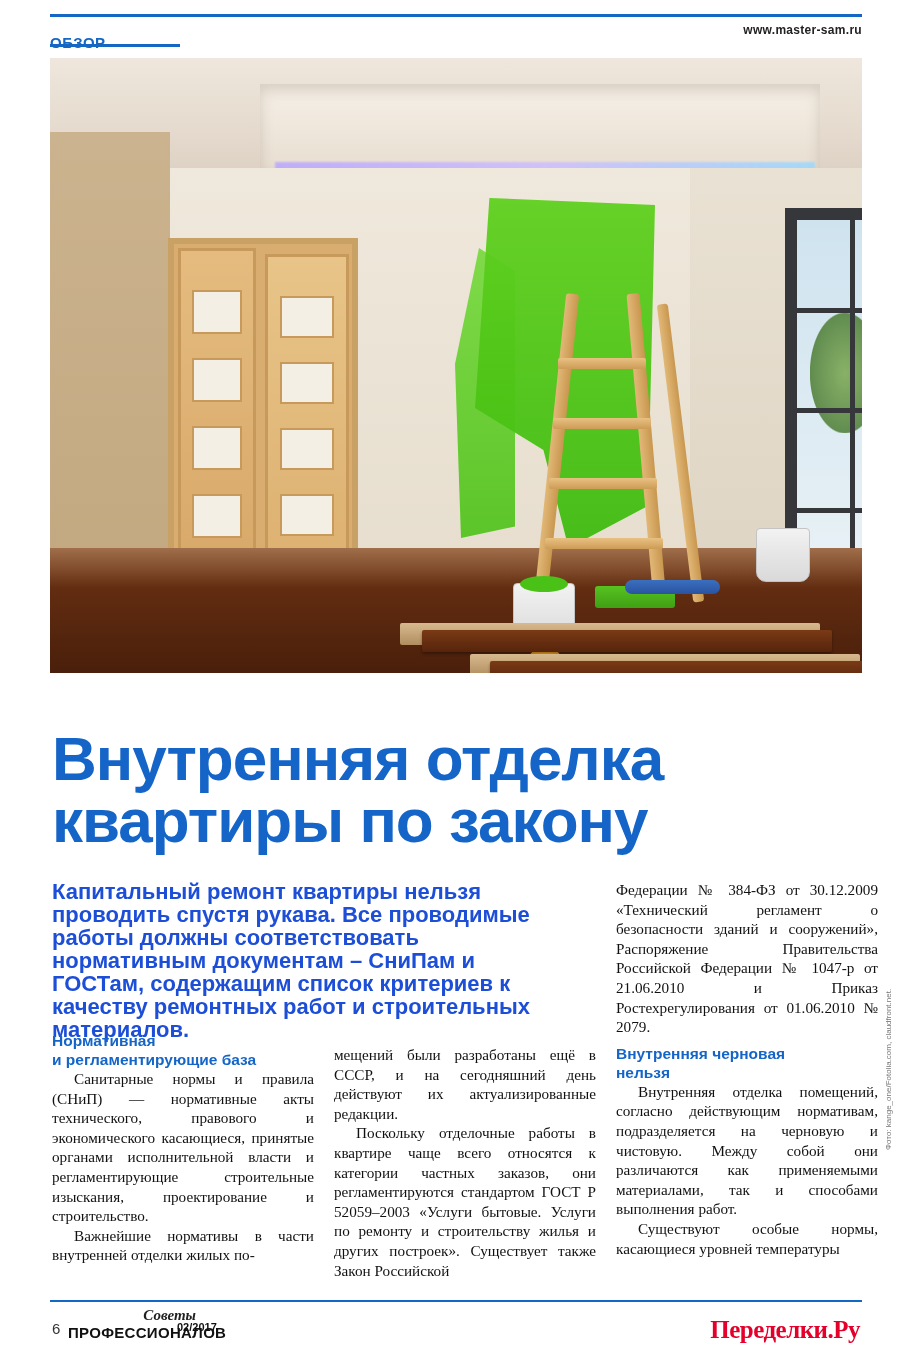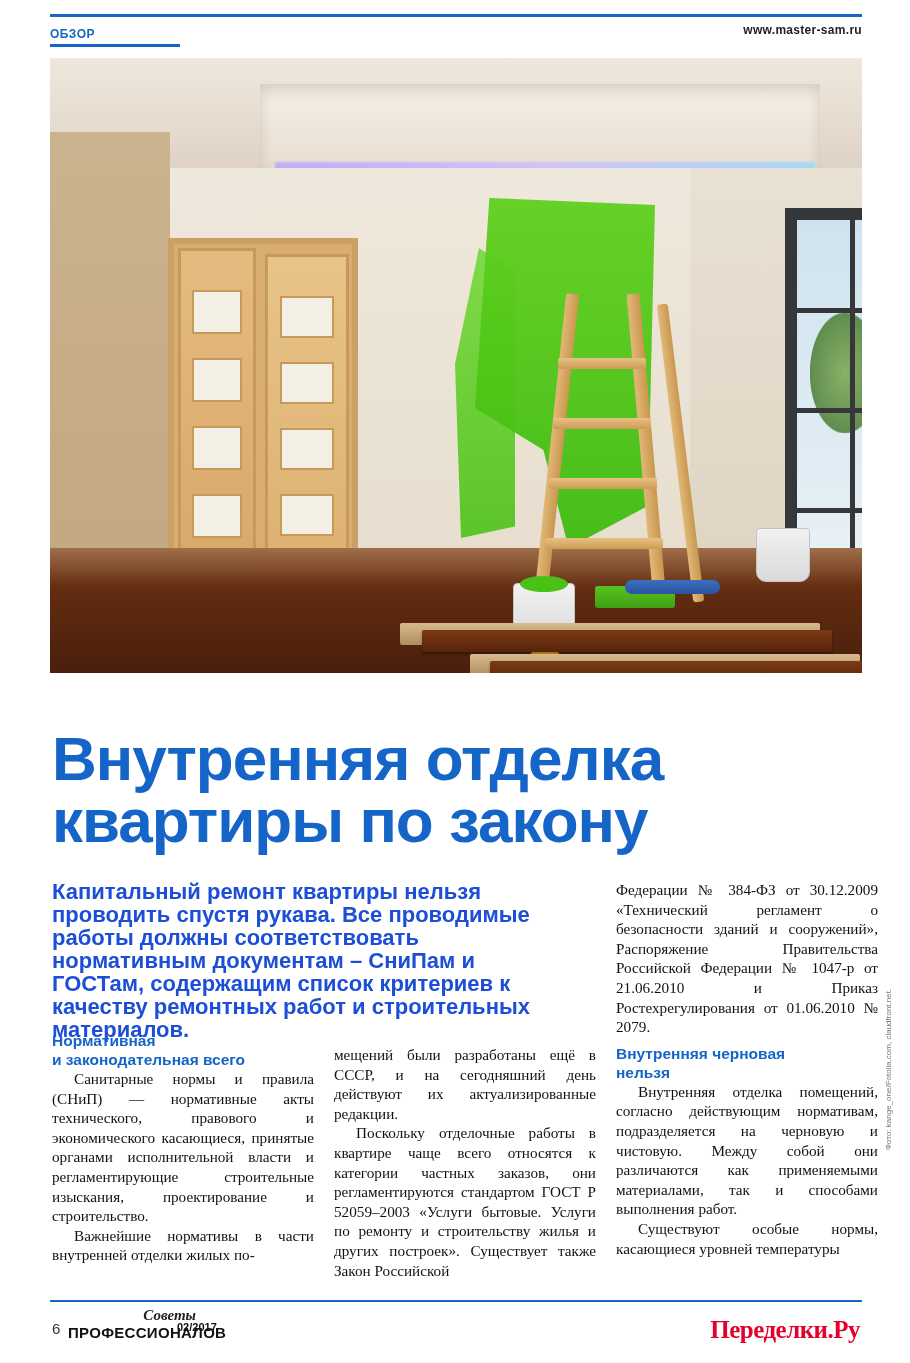--- a/index.html
+++ b/index.html
@@ -13,23 +13,23 @@
   .page{position:relative;width:910px;height:1363px;}
 
   
   .topbar{
     position:absolute;left:50px;top:14px;width:812px;height:30px;
   }
   .topbar-rule{
     position:absolute;left:0;top:0;width:812px;height:3px;background:#1567c4;
   }
   .rubric{
-    position:absolute;left:0;top:13px;
-    font-family:"Liberation Sans", sans-serif;
-    font-weight:bold;font-size:12px;color:#1567c4;
+    position:absolute;left:0;top:20px;
+    font-family:"Liberation Sans", sans-serif;
+    font-weight:bold;font-size:15px;color:#1567c4;
     letter-spacing:.5px;
   }
   .rubric-tail{
     position:absolute;left:0;top:30px;width:130px;height:3px;background:#1567c4;
   }
   .site{
     position:absolute;right:0;top:9px;
     font-family:"Liberation Sans", sans-serif;
     font-weight:bold;font-size:12px;color:#222;
     letter-spacing:.3px;
@@ -302,21 +302,21 @@
   <h1 class="headline">
     <span class="l1">Внутренняя отделка</span>
     <span class="l2">квартиры по закону</span>
   </h1>
 
   <div class="lead">Капитальный ремонт квартиры нельзя проводить спустя рукава. Все проводимые работы должны соответствовать нормативным документам – СниПам и ГОСТам, содержащим список критериев к качеству ремонтных работ и строительных материалов.</div>
 
   <div class="col c1">
     <p class="subhead noind">
       <span>Нормативная</span><br>
-      <span>и законодательная всего</span>
+      <span>и регламентирующие база</span>
     </p>
     <p>Санитарные нормы и правила (СНиП) — нормативные акты технического, правового и экономического касающиеся, принятые органами исполнительной власти и регламентирующие строительные изыскания, проектирование и строительство.</p>
     <p>Важнейшие нормативы в части внутренней отделки жилых по-</p>
   </div>
 
   <div class="col c2">
     <p class="noind">мещений были разработаны ещё в СССР, и на сегодняшний день действуют их актуализированные редакции.</p>
     <p>Поскольку отделочные работы в квартире чаще всего относятся к категории частных заказов, они регламентируются стандартом ГОСТ Р 52059–2003 «Услуги бытовые. Услуги по ремонту и строительству жилья и других построек». Существует также Закон Российской</p>
   </div>
 

